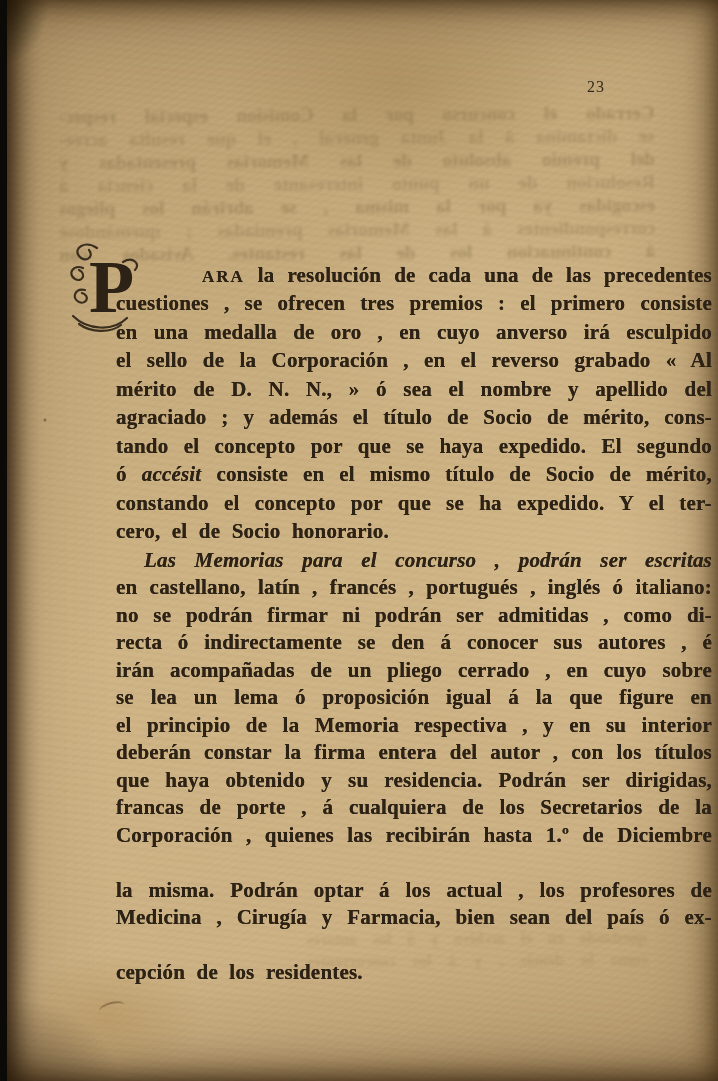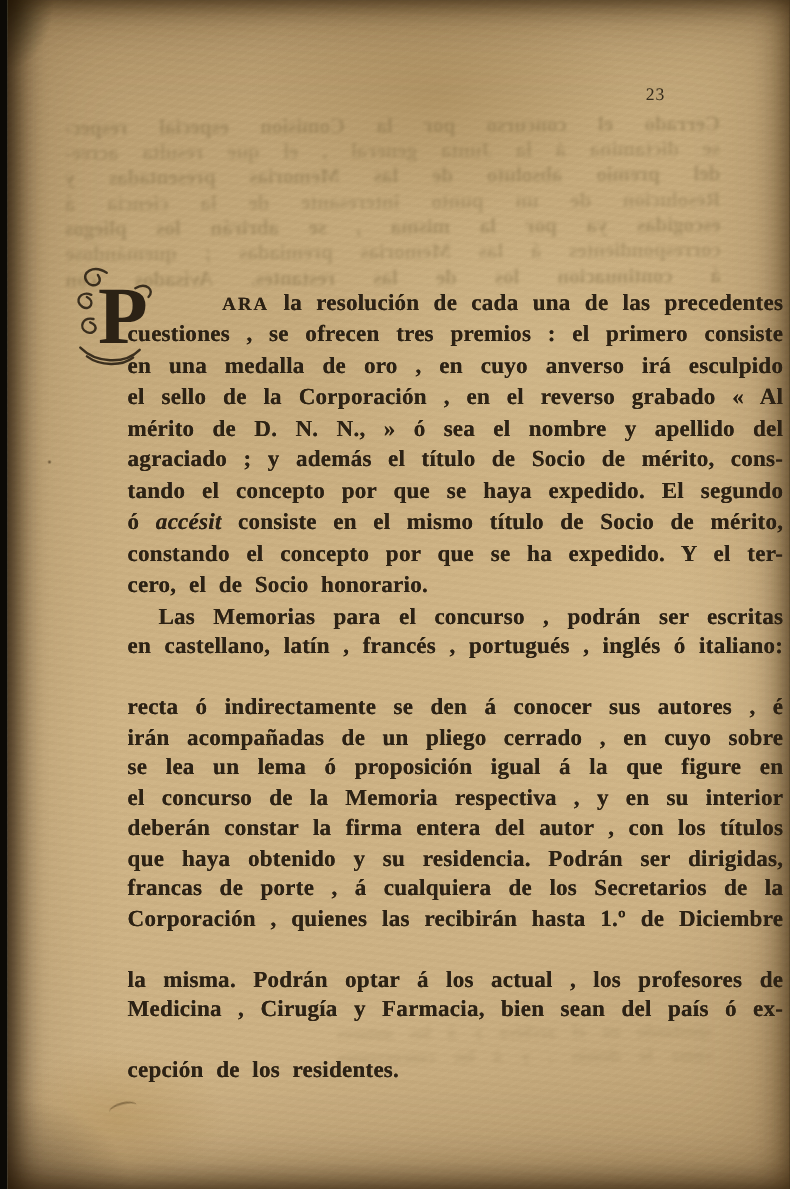--- a/index.html
+++ b/index.html
@@ -50,21 +50,21 @@
     font-size:21px;font-weight:bold;color:#2c2215;
     letter-spacing:0.2px;
     text-align:justify;text-align-last:justify;
     text-shadow:0 0 0.5px rgba(44,30,14,0.9);
     box-sizing:border-box;
     white-space:nowrap;
     margin-left:47px;
   }
   .line em{font-style:italic;}
   .firstline{padding-left:86px;}
-  .indent{padding-left:28px;}
+  .indent{padding-left:28px;font-style:italic;}
   .endline{text-align-last:left;word-spacing:6px;}
   .leadword{font-size:17px;letter-spacing:2px;}
   .dropcap{position:absolute;left:60px;top:240px;width:86px;height:94px;}
   .penmark{
     position:absolute;left:92px;top:1002px;width:26px;height:10px;
     border-top:2px solid rgba(80,60,30,0.5);border-radius:50%;
     transform:rotate(-14deg);filter:blur(0.5px);
   }
 </style>
 </head>
@@ -108,24 +108,25 @@
   <div class="line" style="top:347px">el sello de la Corporación , en el reverso grabado « Al</div>
   <div class="line" style="top:376px">mérito de D. N. N., » ó sea el nombre y apellido del</div>
   <div class="line" style="top:404px">agraciado ; y además el título de Socio de mérito, cons-</div>
   <div class="line" style="top:433px">tando el concepto por que se haya expedido. El segundo</div>
   <div class="line" style="top:461px"><span>ó </span><em>accésit</em><span> consiste en el mismo título de Socio de mérito,</span></div>
   <div class="line" style="top:490px">constando el concepto por que se ha expedido. Y el ter-</div>
   <div class="line endline" style="top:518px">cero, el de Socio honorario.</div>
 
   <div class="line indent" style="top:547px">Las Memorias para el concurso , podrán ser escritas</div>
   <div class="line" style="top:574px">en castellano, latín , francés , portugués , inglés ó italiano:</div>
+  <div class="line" style="top:602px">no se podrán firmar ni podrán ser admitidas , como di-</div>
   <div class="line" style="top:629px">recta ó indirectamente se den á conocer sus autores , é</div>
   <div class="line" style="top:657px">irán acompañadas de un pliego cerrado , en cuyo sobre</div>
   <div class="line" style="top:684px">se lea un lema ó proposición igual á la que figure en</div>
-  <div class="line" style="top:712px">el concurso de la Memoria respectiva , y en su interior</div>
+  <div class="line" style="top:712px">el principio de la Memoria respectiva , y en su interior</div>
   <div class="line" style="top:739px">deberán constar la firma entera del autor , con los títulos</div>
   <div class="line" style="top:767px">que haya obtenido y su residencia. Podrán ser dirigidas,</div>
   <div class="line" style="top:794px">francas de porte , á cualquiera de los Secretarios de la</div>
   <div class="line" style="top:822px">Corporación , quienes las recibirán hasta 1.º de Diciembre</div>
   <div class="line" style="top:877px">la misma. Podrán optar á los actual , los profesores de</div>
   <div class="line" style="top:904px">Medicina , Cirugía y Farmacia, bien sean del país ó ex-</div>
   <div class="line endline" style="top:959px">cepción de los residentes.</div>
 
   <div class="penmark"></div>
 </div>

